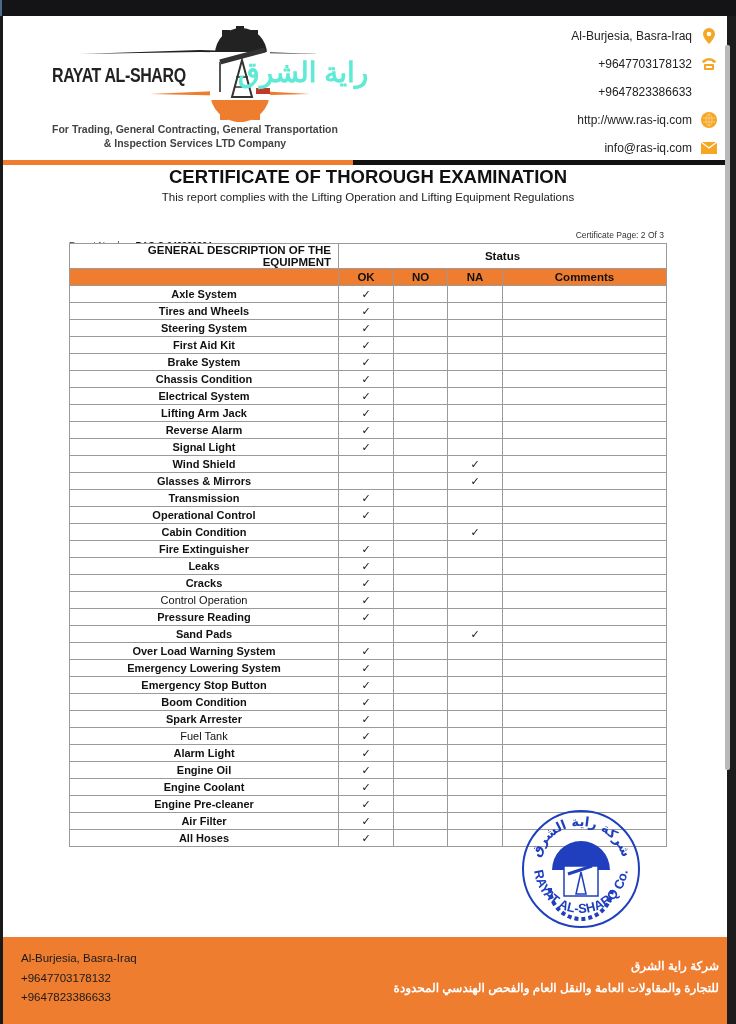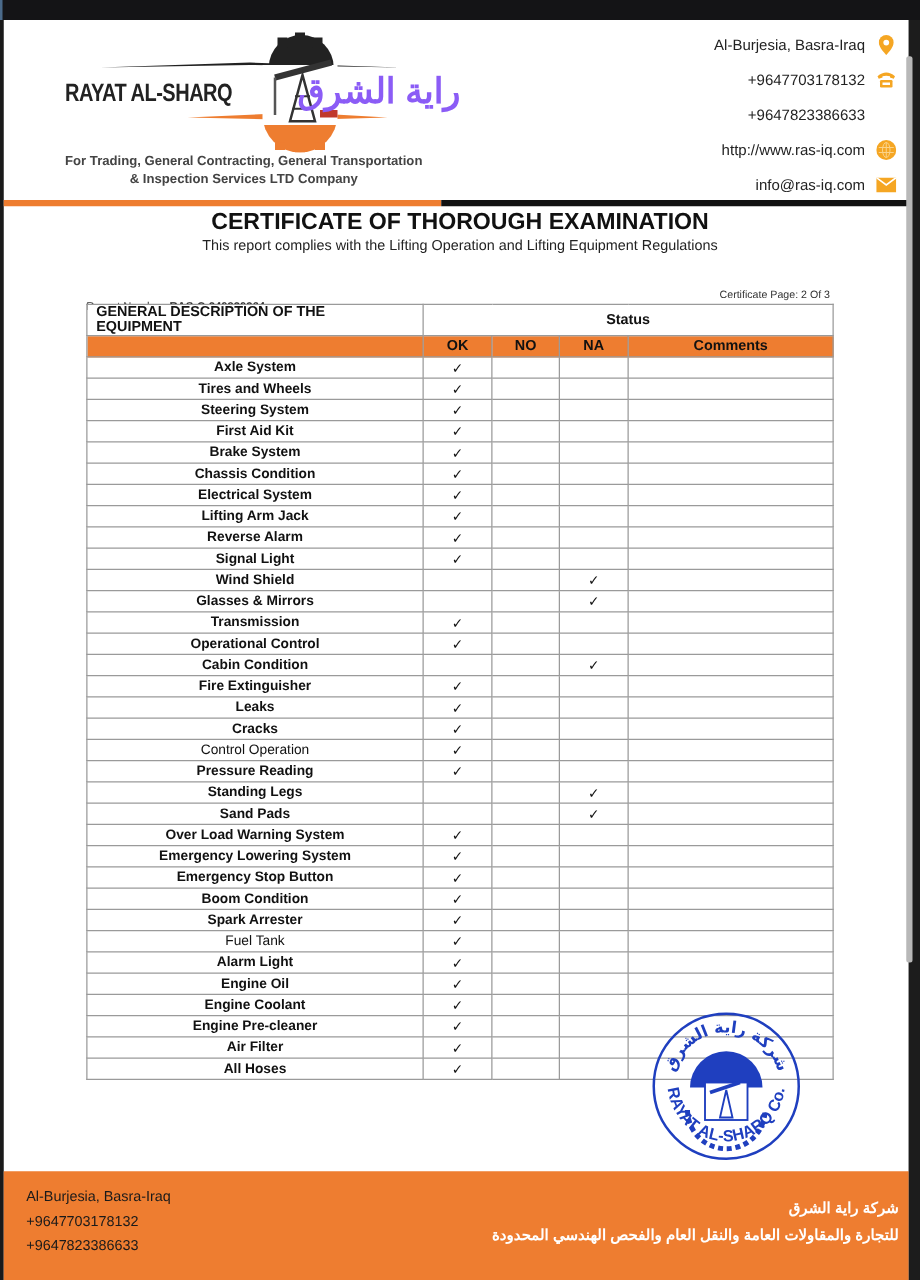--- a/index.html
+++ b/index.html
@@ -9,21 +9,21 @@
   .topbar { position: absolute; left: 0; top: 0; width: 736px; height: 16px; background: #141416; border-left: 2px solid #4a6a8a; }
   .page { position: absolute; left: 3px; top: 16px; width: 724px; height: 1008px; background: #ffffff; }
 
   
   .scroll-track { position: absolute; left: 727px; top: 16px; width: 9px; height: 1008px; background: #1c1c1c; }
   .scroll-thumb { position: absolute; left: 725px; top: 45px; width: 5px; height: 725px; background: #b8b8b8; border-radius: 2px; }
 
   
   .logo { position: absolute; left: 50px; top: 22px; width: 300px; height: 100px; }
   .logo-en { position: absolute; left: 2px; top: 42px; font-family: "Liberation Sans", sans-serif; font-weight: bold; font-size: 20px; letter-spacing: -0.5px; color: #222; transform: scaleX(0.8); transform-origin: left; white-space: nowrap; }
-  .logo-ar { position: absolute; left: 188px; top: 34px; font-weight: bold; font-size: 28px; color: #8b5cf6; white-space: nowrap; direction: rtl; }
+  .logo-ar { position: absolute; left: 188px; top: 34px; font-weight: bold; font-size: 28px; color: #5eead4; white-space: nowrap; direction: rtl; }
   .tagline { position: absolute; left: 30px; top: 122px; width: 330px; text-align: center; font-size: 10.5px; font-weight: bold; color: #444; line-height: 14px; }
 
   .contact { position: absolute; right: 18px; top: 22px; width: 200px; }
   .contact-row { display: flex; justify-content: flex-end; align-items: center; height: 28px; font-size: 12px; color: #222; }
   .contact-row .txt { margin-right: 8px; }
   .contact-row .ico { width: 18px; height: 18px; display: flex; align-items: center; justify-content: center; }
 
   .rule-orange { position: absolute; left: 3px; top: 160px; width: 350px; height: 5px; background: #ee7d30; }
   .rule-dark { position: absolute; left: 353px; top: 160px; width: 374px; height: 5px; background: #111; }
 
@@ -31,21 +31,21 @@
   .subtitle { position: absolute; left: 0; top: 191px; width: 736px; text-align: center; font-size: 11.5px; color: #222; }
 
   .report-no { position: absolute; left: 69px; top: 240px; font-size: 9px; color: #333; }
   .report-no b { color: #111; }
   .cert-page { position: absolute; right: 72px; top: 230px; font-size: 8.5px; color: #333; }
 
   table.eq { position: absolute; left: 69px; top: 243px; width: 597px; border-collapse: collapse; font-size: 11px; table-layout: fixed; }
   table.eq td, table.eq th { border: 1px solid #9a9a9a; height: 17px; padding: 0 7px; }
   table.eq th { font-weight: bold; font-size: 11.5px; }
   table.eq .hdr1 th { background: #fff; height: 16px; }
-  table.eq .hdr1 th.desc { text-align: left; }
+  table.eq .hdr1 th.desc { text-align: right; }
   table.eq .hdr2 th { background: #ee7d30; color: #111; text-align: center; height: 17px; margin-top: 40px; }
   table.eq td.name { font-weight: bold; text-align: center; }
   table.eq td.name.light { font-weight: normal; }
   table.eq td.chk { text-align: center; font-size: 11px; padding: 0; }
 
   .stamp { position: absolute; left: 520px; top: 808px; width: 122px; height: 122px; }
 
   .footer { position: absolute; left: 3px; top: 937px; width: 724px; height: 87px; background: #ee7d30; }
   .footer-left { position: absolute; left: 18px; top: 12px; font-size: 11.5px; line-height: 19.5px; color: #1a1a1a; }
   .footer-right { position: absolute; right: 8px; top: 18px; text-align: right; direction: rtl; font-size: 12px; line-height: 22px; color: #fff; font-weight: bold; }
@@ -306,27 +306,20 @@
         <td></td>
       </tr>
       <tr>
         <td class="name">Pressure Reading</td>
         <td class="chk"><span>✓</span></td>
         <td class="chk"></td>
         <td class="chk"></td>
         <td></td>
       </tr>
       <tr>
-        <td class="name">Standing Legs</td>
-        <td class="chk"></td>
-        <td class="chk"></td>
-        <td class="chk"><span>✓</span></td>
-        <td></td>
-      </tr>
-      <tr>
         <td class="name">Sand Pads</td>
         <td class="chk"></td>
         <td class="chk"></td>
         <td class="chk"><span>✓</span></td>
         <td></td>
       </tr>
       <tr>
         <td class="name">Over Load Warning System</td>
         <td class="chk"><span>✓</span></td>
         <td class="chk"></td>

